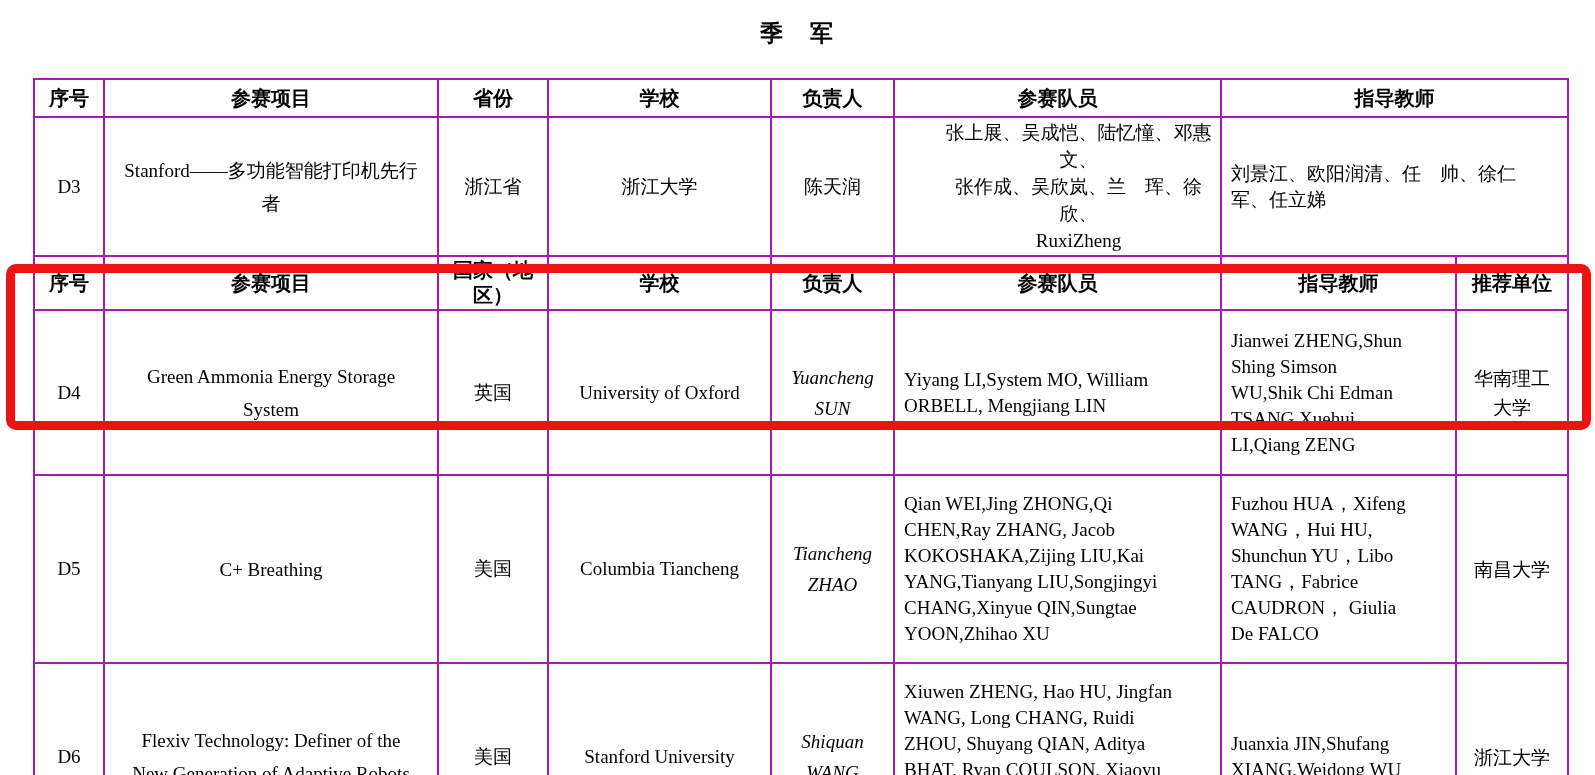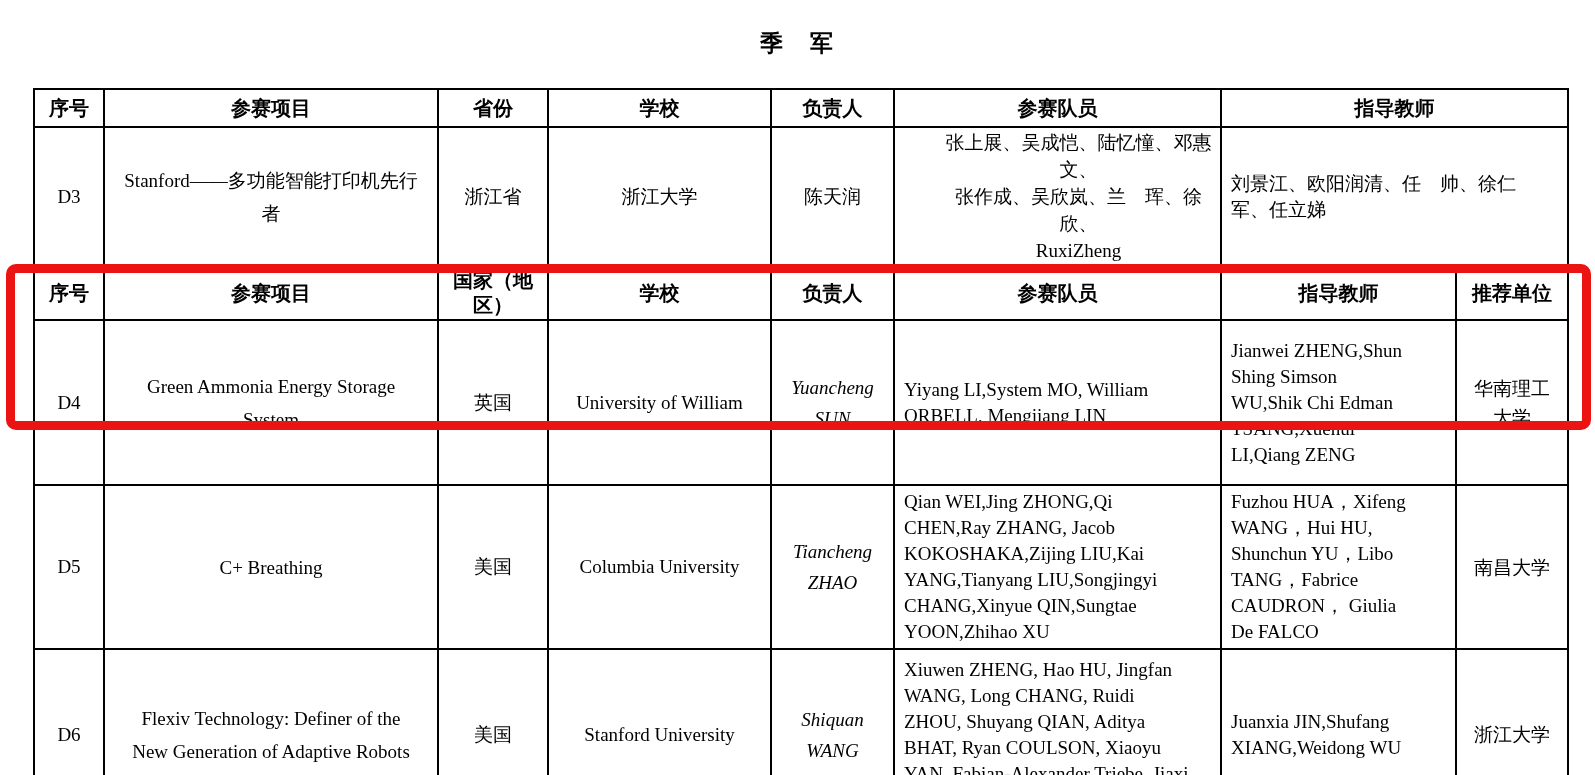--- a/index.html
+++ b/index.html
@@ -2,38 +2,38 @@
 <html><head>
 <meta charset="utf-8">
 <style>
   html,body{margin:0;padding:0;background:#fff;}
   body{
     width:1595px;height:775px;position:relative;overflow:hidden;
     font-family:"Liberation Serif","DejaVu Serif",serif;color:#000;
   }
   .title{
     text-align:center;font-size:23px;font-weight:bold;
-    padding-top:28px;letter-spacing:2px;
+    padding-top:18px;letter-spacing:2px;
   }
   table.results{
     border-collapse:collapse;table-layout:fixed;
     margin:29px 0 0 33px;width:1534px;
   }
   col.c-id{width:70px;} col.c-project{width:334px;} col.c-region{width:110px;}
   col.c-school{width:223px;} col.c-leader{width:123px;} col.c-members{width:327px;}
   col.c-advisors{width:235px;} col.c-unit{width:112px;}
   th,td{
-    border:2px solid #000000;font-size:19px;text-align:center;vertical-align:middle;
+    border:2px solid #a21caf;font-size:19px;text-align:center;vertical-align:middle;
     padding:1px 6px;white-space:pre-line;overflow:hidden;
   }
   th{font-weight:bold;font-size:20px;line-height:25px;}
   tr.h1{height:38px;} tr.rd3{height:84px;} tr.h2{height:53px;}
   tr.rd4{height:165px;} tr.rd5{height:156px;} tr.rd6{height:171px;}
   td.project{line-height:33px;}
-  td.list{text-align:left;line-height:26px;padding:3px 9px;}
+  td.list{text-align:left;line-height:26px;padding:15px 9px;}
   td.members-c{text-align:center;line-height:27px;padding-left:48px;}
   td.leader{line-height:31px;font-style:italic;}
   td.unit{line-height:29px;}
   .highlight{
     position:absolute;box-sizing:border-box;
     left:6px;top:264px;width:1585px;height:166px;
     border:9px solid #ec1313;border-radius:10px;
     z-index:5;pointer-events:none;background:transparent;
   }
 </style>
@@ -89,39 +89,39 @@
     <th>参赛队员</th>
     <th>指导教师</th>
     <th>推荐单位</th>
   </tr>
 
   <tr class="rd4">
     <td>D4</td>
     <td class="project">Green Ammonia Energy Storage
 System</td>
     <td>英国</td>
-    <td>University of William</td>
+    <td>University of Oxford</td>
     <td class="leader">Yuancheng
 SUN</td>
     <td class="list">Yiyang LI,System MO, William
 ORBELL, Mengjiang LIN</td>
     <td class="list">Jianwei ZHENG,Shun
 Shing Simson
 WU,Shik Chi Edman
 TSANG,Xuehui
 LI,Qiang ZENG</td>
     <td class="unit">华南理工
 大学</td>
   </tr>
 
   <tr class="rd5">
     <td>D5</td>
     <td class="project">C+ Breathing</td>
     <td>美国</td>
-    <td>Columbia University</td>
+    <td>Columbia Tiancheng</td>
     <td class="leader">Tiancheng
 ZHAO</td>
     <td class="list">Qian WEI,Jing ZHONG,Qi
 CHEN,Ray ZHANG, Jacob
 KOKOSHAKA,Zijing LIU,Kai
 YANG,Tianyang LIU,Songjingyi
 CHANG,Xinyue QIN,Sungtae
 YOON,Zhihao XU</td>
     <td class="list">Fuzhou HUA，Xifeng
 WANG，Hui HU,

